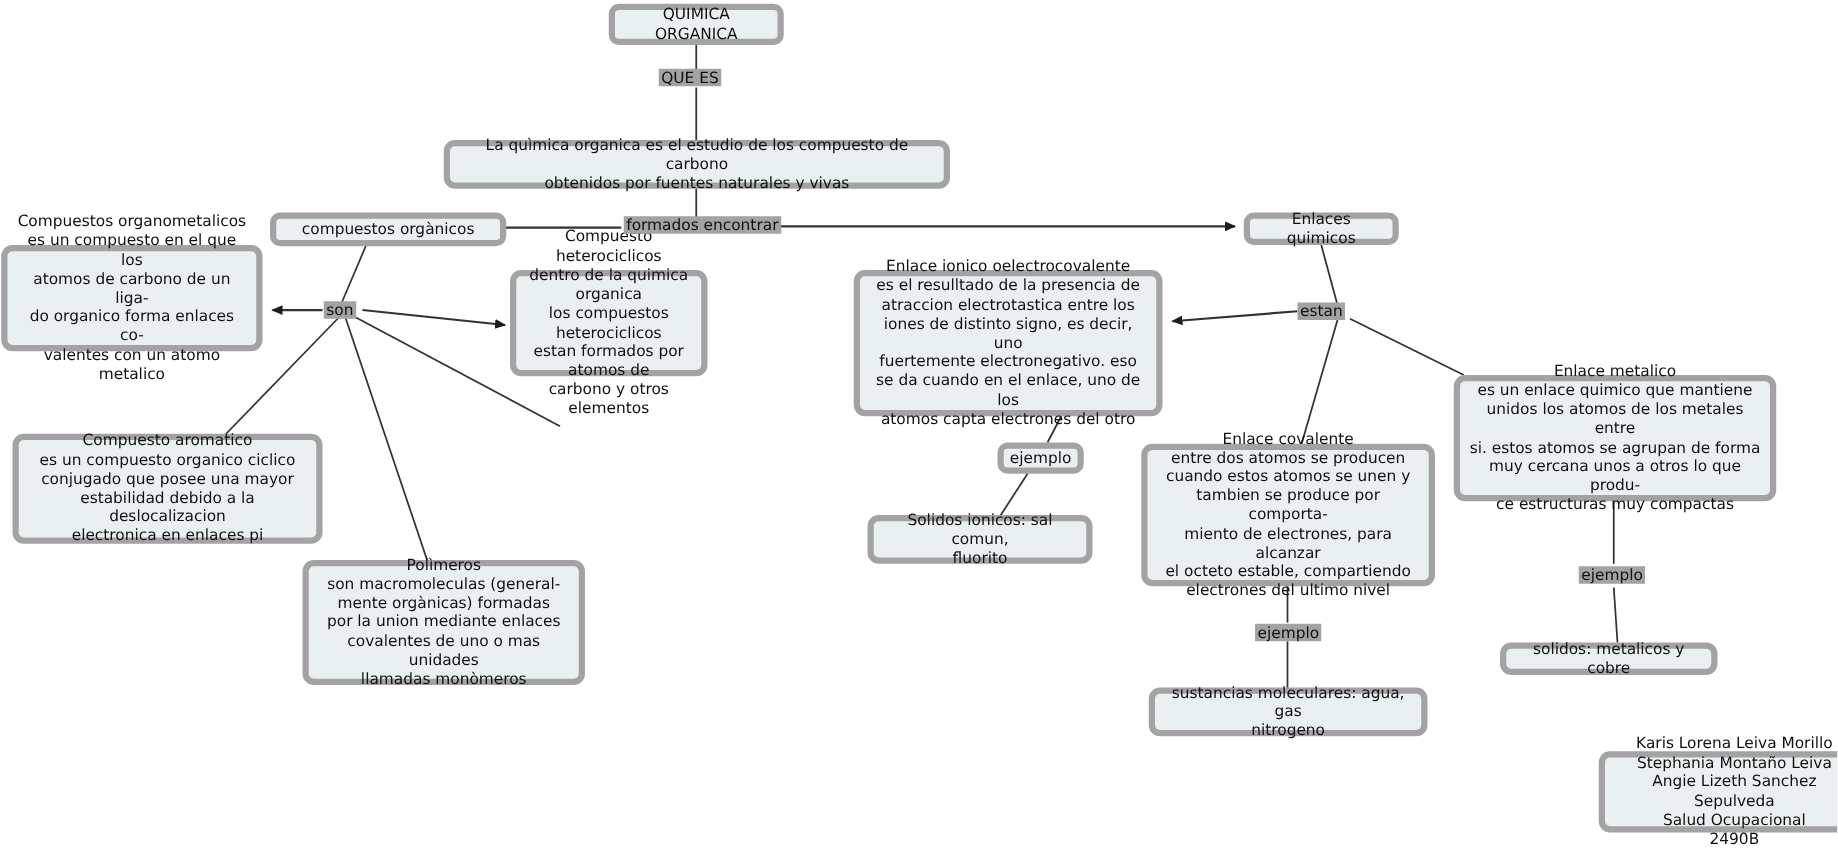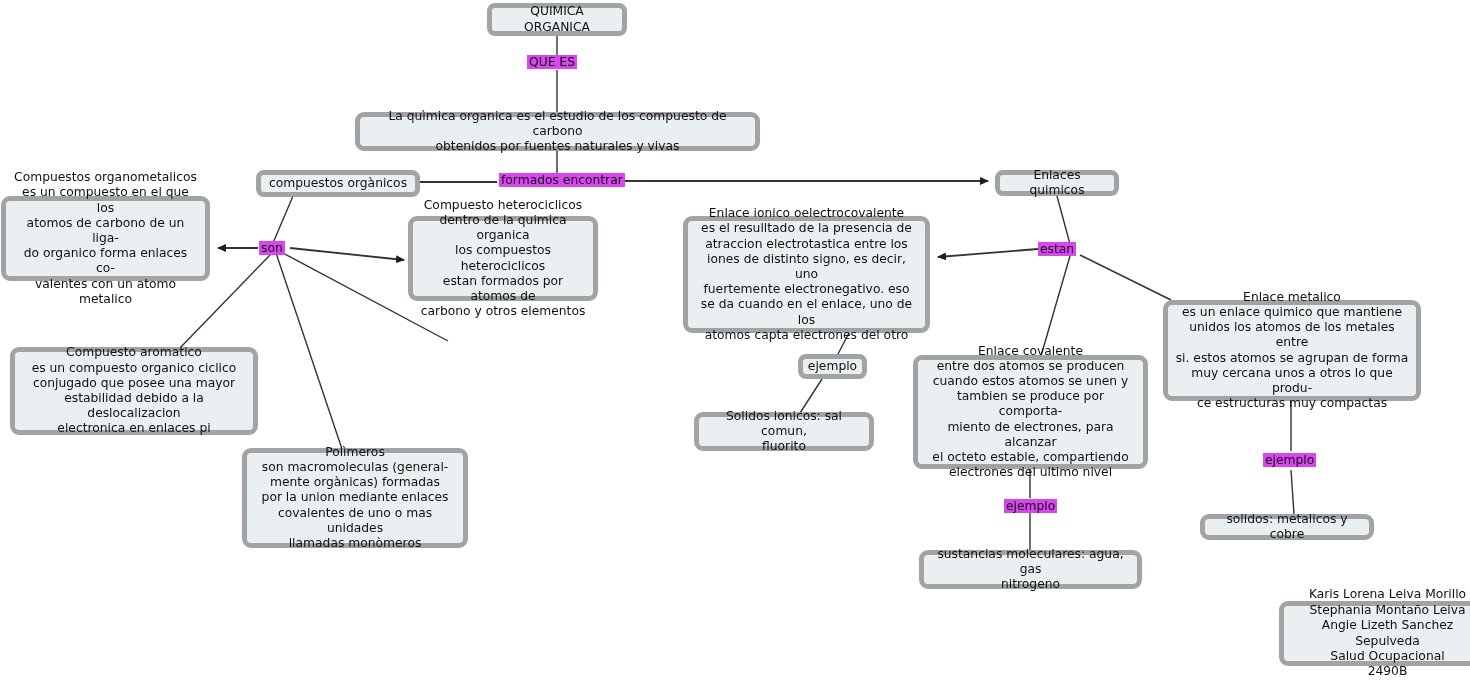--- a/index.html
+++ b/index.html
@@ -44,21 +44,21 @@
     z-index: 2;
   }
   .node.small {
     border-radius: 8px;
   }
   .linklabel {
     position: absolute;
     font-size: 12.3px;
     line-height: 14px;
     color: #101010;
-    background: #d946ef;
+    background: #a3a3a3;
     padding: 0 2px;
     white-space: nowrap;
     z-index: 3;
   }
   .credits {
     font-size: 12.3px;
     line-height: 15.4px;
   }
 </style>
 </head>
@@ -121,41 +121,41 @@
 
   <div class="linklabel" style="left:527px; top:55px;">QUE ES</div>
 
   <div class="node" style="left:355px; top:112px; width:405px; height:39px;">
     <span>La quìmica organica es el estudio de los compuesto de carbono
 obtenidos por fuentes naturales y vivas</span>
   </div>
 
   <div class="linklabel" style="left:499px; top:173px;">formados encontrar</div>
 
-  <div class="node small" style="left:216px; top:170px; width:164px; height:27px;margin-left:40px;">
+  <div class="node small" style="left:216px; top:170px; width:189px; height:27px;">
     <span>compuestos orgànicos</span>
   </div>
 
   <div class="node small" style="left:995px; top:170px; width:124px; height:26px;">
     <span>Enlaces quimicos</span>
   </div>
 
   <div class="linklabel" style="left:259px; top:241px;">son</div>
 
   <div class="linklabel" style="left:1038px; top:242px;">estan</div>
 
   <div class="node" style="left:1px; top:196px; width:209px; height:85px;">
     <span>Compuestos organometalicos
 es un compuesto en el que los
 atomos de carbono de un liga-
 do organico forma enlaces co-
 valentes con un atomo metalico</span>
   </div>
 
-  <div class="node" style="left:408px; top:216px; width:190px; height:85px;">
+  <div class="node" style="left:408px; top:216px; width:158px; height:85px;">
     <span>Compuesto heterociclicos
 dentro de la quimica organica
 los compuestos heterociclicos
 estan formados por atomos de
 carbono y otros elementos</span>
   </div>
 
   <div class="node" style="left:10px; top:347px; width:248px; height:88px;">
     <span>Compuesto aromatico
 es un compuesto organico ciclico

